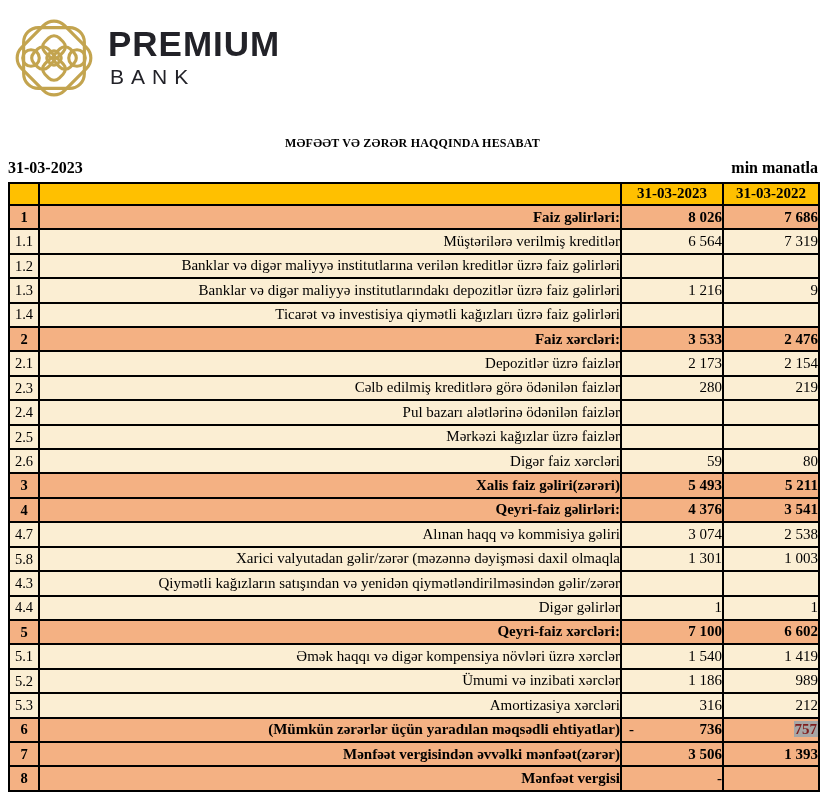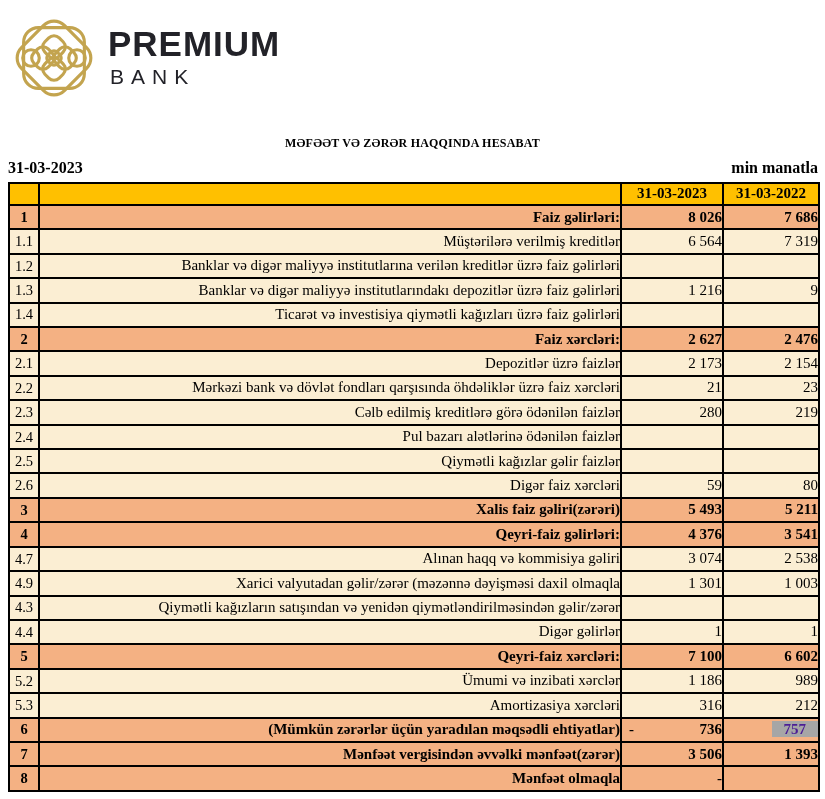--- a/index.html
+++ b/index.html
@@ -32,21 +32,21 @@
     border:2px solid #000;padding:0;overflow:hidden;white-space:nowrap;
     height:20px;line-height:1.15;vertical-align:middle;
   }
   table.pl thead th{background:var(--header-bg);font-weight:bold;text-align:center;font-size:15px;}
   tr.section td{background:var(--section-bg);font-weight:bold;}
   tr.sub td{background:var(--sub-bg);font-weight:normal;}
   td.no{text-align:center;font-size:14.5px;}
   td.desc{text-align:right;padding-left:4px;}
   td.val{text-align:right;padding-right:24px;position:relative;}
   td.val .minus-left{position:absolute;left:7px;top:0;bottom:0;display:flex;align-items:center;}
-  td.val .hl{background:var(--highlight-bg);padding:0 12px;color:#4c1d95;}
+  td.val .hl{background:var(--highlight-bg);padding:0 1px;color:#7f1d1d;}
 </style>
 </head>
 <body>
 
 <div class="page">
 
   <div class="brand">
     <svg class="logo" viewBox="0 0 100 100" fill="none" xmlns="http://www.w3.org/2000/svg">
       <g stroke="#C3A44F" stroke-width="3.4" fill="none">
         <rect x="17" y="17" width="66" height="66" rx="16"></rect>
@@ -115,50 +115,44 @@
     </tr>
         <tr class="sub">
       <td class="no">1.4</td>
       <td class="desc">Ticarət və investisiya qiymətli kağızları üzrə faiz gəlirləri</td>
       <td class="val"></td>
       <td class="val"></td>
     </tr>
         <tr class="section">
       <td class="no">2</td>
       <td class="desc">Faiz xərcləri:</td>
-      <td class="val">2 627</td>
+      <td class="val">3 533</td>
       <td class="val">2 476</td>
     </tr>
         <tr class="sub">
       <td class="no">2.1</td>
       <td class="desc">Depozitlər üzrə faizlər</td>
       <td class="val">2 173</td>
       <td class="val">2 154</td>
     </tr>
         <tr class="sub">
-      <td class="no">2.2</td>
-      <td class="desc">Mərkəzi bank və dövlət fondları qarşısında öhdəliklər üzrə faiz xərcləri</td>
-      <td class="val">21</td>
-      <td class="val">23</td>
-    </tr>
-        <tr class="sub">
       <td class="no">2.3</td>
       <td class="desc">Cəlb edilmiş kreditlərə görə ödənilən faizlər</td>
       <td class="val">280</td>
       <td class="val">219</td>
     </tr>
         <tr class="sub">
       <td class="no">2.4</td>
       <td class="desc">Pul bazarı alətlərinə ödənilən faizlər</td>
       <td class="val"></td>
       <td class="val"></td>
     </tr>
         <tr class="sub">
       <td class="no">2.5</td>
-      <td class="desc">Qiymətli kağızlar gəlir faizlər</td>
+      <td class="desc">Mərkəzi kağızlar üzrə faizlər</td>
       <td class="val"></td>
       <td class="val"></td>
     </tr>
         <tr class="sub">
       <td class="no">2.6</td>
       <td class="desc">Digər faiz xərcləri</td>
       <td class="val">59</td>
       <td class="val">80</td>
     </tr>
         <tr class="section">
@@ -173,21 +167,21 @@
       <td class="val">4 376</td>
       <td class="val">3 541</td>
     </tr>
         <tr class="sub">
       <td class="no">4.7</td>
       <td class="desc">Alınan haqq və kommisiya gəliri</td>
       <td class="val">3 074</td>
       <td class="val">2 538</td>
     </tr>
         <tr class="sub">
-      <td class="no">4.9</td>
+      <td class="no">5.8</td>
       <td class="desc">Xarici valyutadan gəlir/zərər (məzənnə dəyişməsi daxil olmaqla</td>
       <td class="val">1 301</td>
       <td class="val">1 003</td>
     </tr>
         <tr class="sub">
       <td class="no">4.3</td>
       <td class="desc">Qiymətli kağızların satışından və yenidən qiymətləndirilməsindən gəlir/zərər</td>
       <td class="val"></td>
       <td class="val"></td>
     </tr>
@@ -197,20 +191,26 @@
       <td class="val">1</td>
       <td class="val">1</td>
     </tr>
         <tr class="section">
       <td class="no">5</td>
       <td class="desc">Qeyri-faiz xərcləri:</td>
       <td class="val">7 100</td>
       <td class="val">6 602</td>
     </tr>
         <tr class="sub">
+      <td class="no">5.1</td>
+      <td class="desc">Əmək haqqı və digər kompensiya növləri üzrə xərclər</td>
+      <td class="val">1 540</td>
+      <td class="val">1 419</td>
+    </tr>
+        <tr class="sub">
       <td class="no">5.2</td>
       <td class="desc">Ümumi və inzibati xərclər</td>
       <td class="val">1 186</td>
       <td class="val">989</td>
     </tr>
         <tr class="sub">
       <td class="no">5.3</td>
       <td class="desc">Amortizasiya xərcləri</td>
       <td class="val">316</td>
       <td class="val">212</td>
@@ -222,20 +222,20 @@
       <td class="val"><span class="hl">757</span></td>
     </tr>
         <tr class="section">
       <td class="no">7</td>
       <td class="desc">Mənfəət vergisindən əvvəlki mənfəət(zərər)</td>
       <td class="val">3 506</td>
       <td class="val">1 393</td>
     </tr>
         <tr class="section">
       <td class="no">8</td>
-      <td class="desc">Mənfəət olmaqla</td>
+      <td class="desc">Mənfəət vergisi</td>
       <td class="val">-</td>
       <td class="val"></td>
     </tr>
       </tbody>
   </table>
 
 </div>
 
 </body></html>

